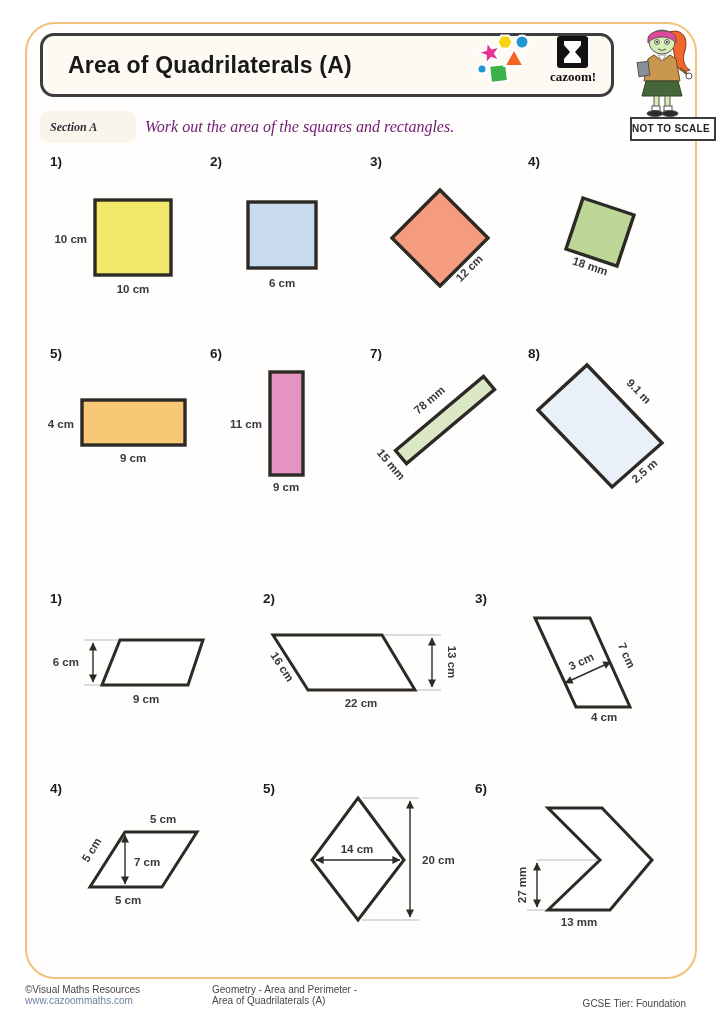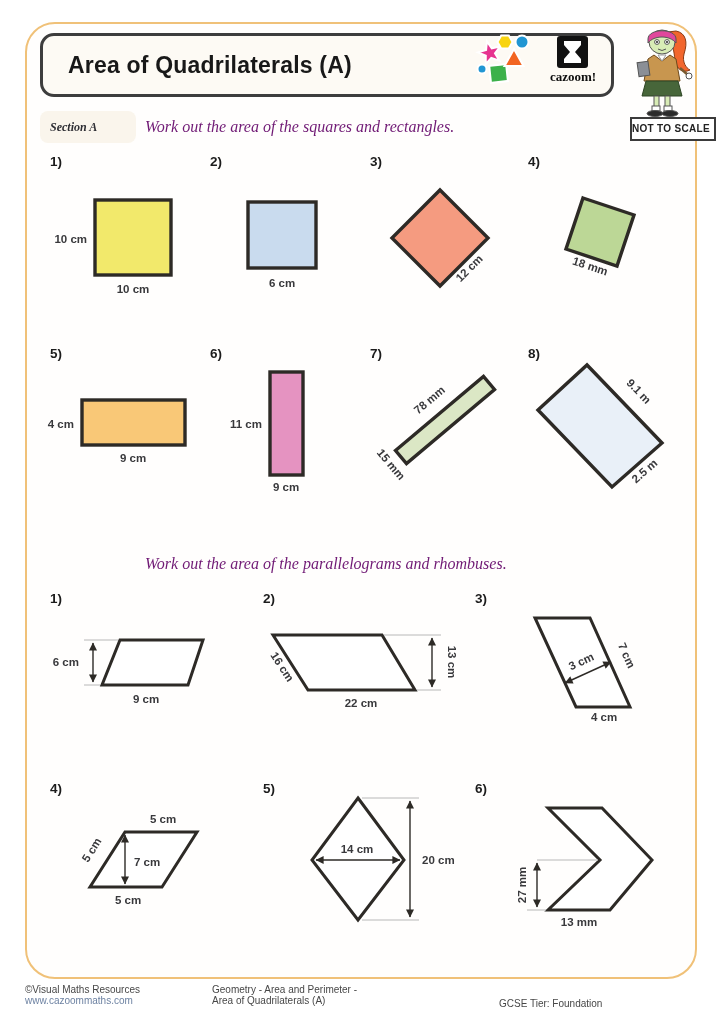--- a/index.html
+++ b/index.html
@@ -81,21 +81,20 @@
       <ellipse cx="42" cy="89.5" rx="8" ry="3" fill="#2b2b2b"></ellipse>
     </g>
   </svg>
 
   <div class="section-pill" style="top:111px">
     <div class="section-label">Section A</div>
   </div>
   <div class="instruction" style="top:111px">Work out the area of the squares and rectangles.</div>
   <div class="nts">NOT TO SCALE</div>
 
-  <div class="instruction" style="top:548px">Work out the area of the parallelograms and rhombuses.</div>
 
   <svg class="overlay" width="724" height="1024" viewBox="0 0 724 1024">
     <defs>
       <marker id="ah" viewBox="0 0 10 10" refX="9.5" refY="5" markerWidth="9" markerHeight="8" markerUnits="userSpaceOnUse" orient="auto-start-reverse">
         <path d="M0,0 L10,5 L0,10 z" fill="#2d2a26"></path>
       </marker>
     </defs>
 
     <text class="num" x="50" y="166">1)</text>
     <rect class="shape" x="95" y="200" width="76" height="75" fill="#f2e96b"></rect>
@@ -185,14 +184,14 @@
   </svg>
 
   <div class="footer" style="left:25px;top:984px;">
     <div>©Visual Maths Resources</div>
     <a>www.cazoommaths.com</a>
   </div>
   <div class="footer f-center" style="left:212px;top:984px;width:300px;">
     <div>Geometry - Area and Perimeter -</div>
     <div>Area of Quadrilaterals (A)</div>
   </div>
-  <div class="footer" style="left:499px;top:998px;width:200px;">GCSE Tier: Foundation</div>
+  <div class="footer" style="left:486px;top:998px;width:200px;text-align:right;">GCSE Tier: Foundation</div>
 </div>
 
 </body></html>

